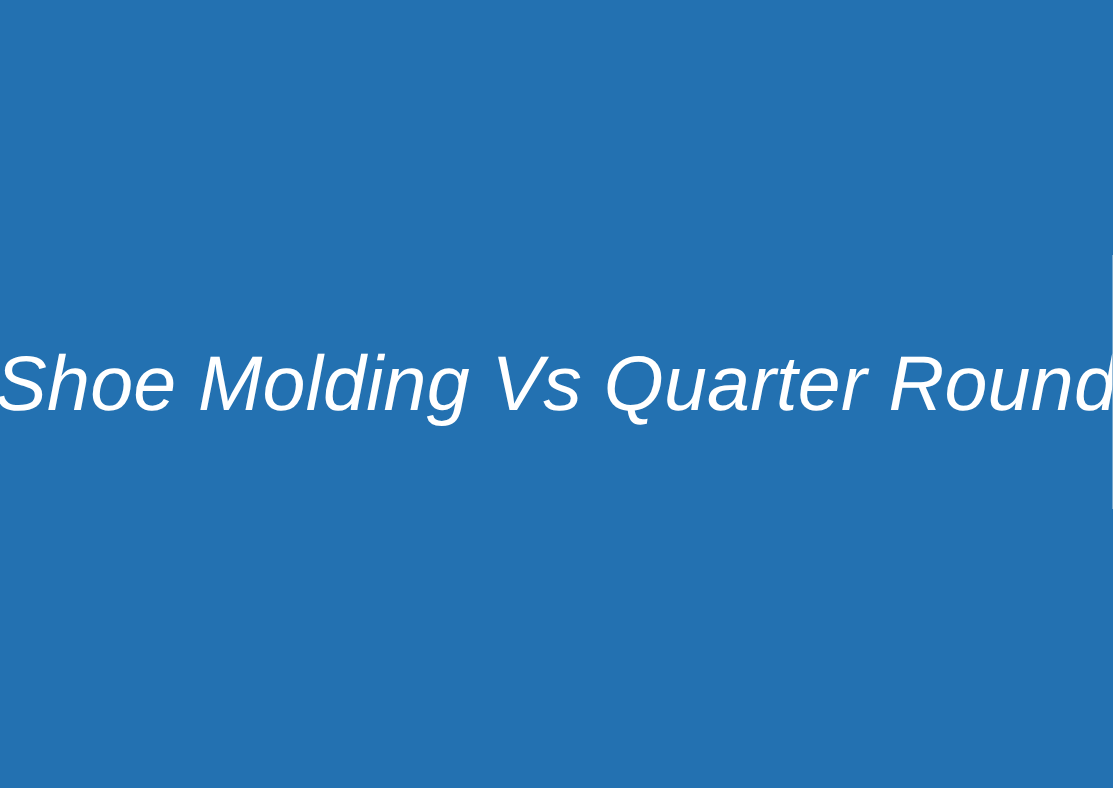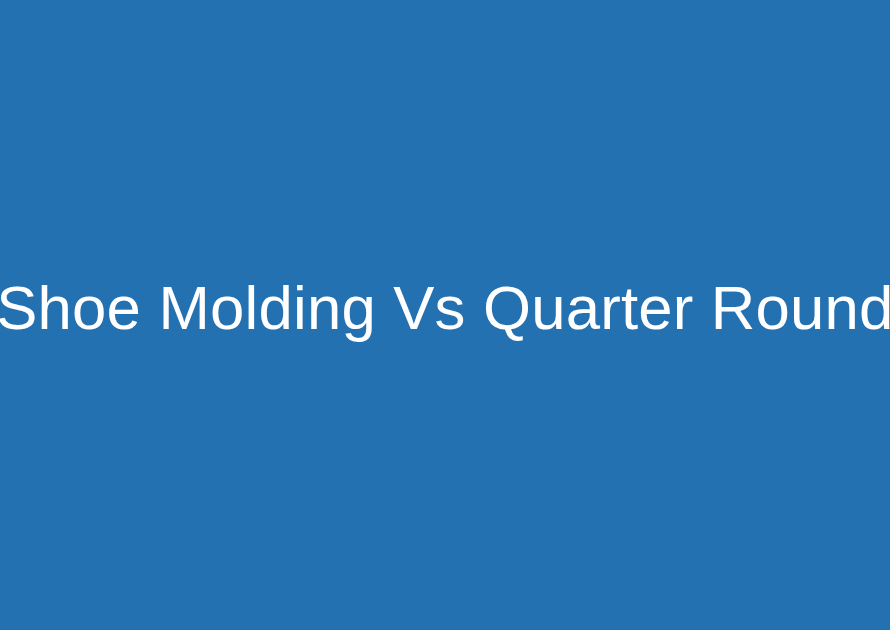--- a/index.html
+++ b/index.html
@@ -32,20 +32,21 @@
   .headline-band {
     position: absolute;
     left: 50%;
     top: 308px;
     transform: translate(-50%, -50%);
     width: 100%;
     display: flex;
     align-items: flex-end;
     justify-content: center;
     white-space: nowrap;
+    font-style: italic;
   }
 
   .headline {
     display: block;
     color: #ffffff;
     font-family: "Liberation Sans", "DejaVu Sans", sans-serif;
     font-size: 62px;
     font-weight: 400;
     line-height: 1.1;
     letter-spacing: 0.2px;

